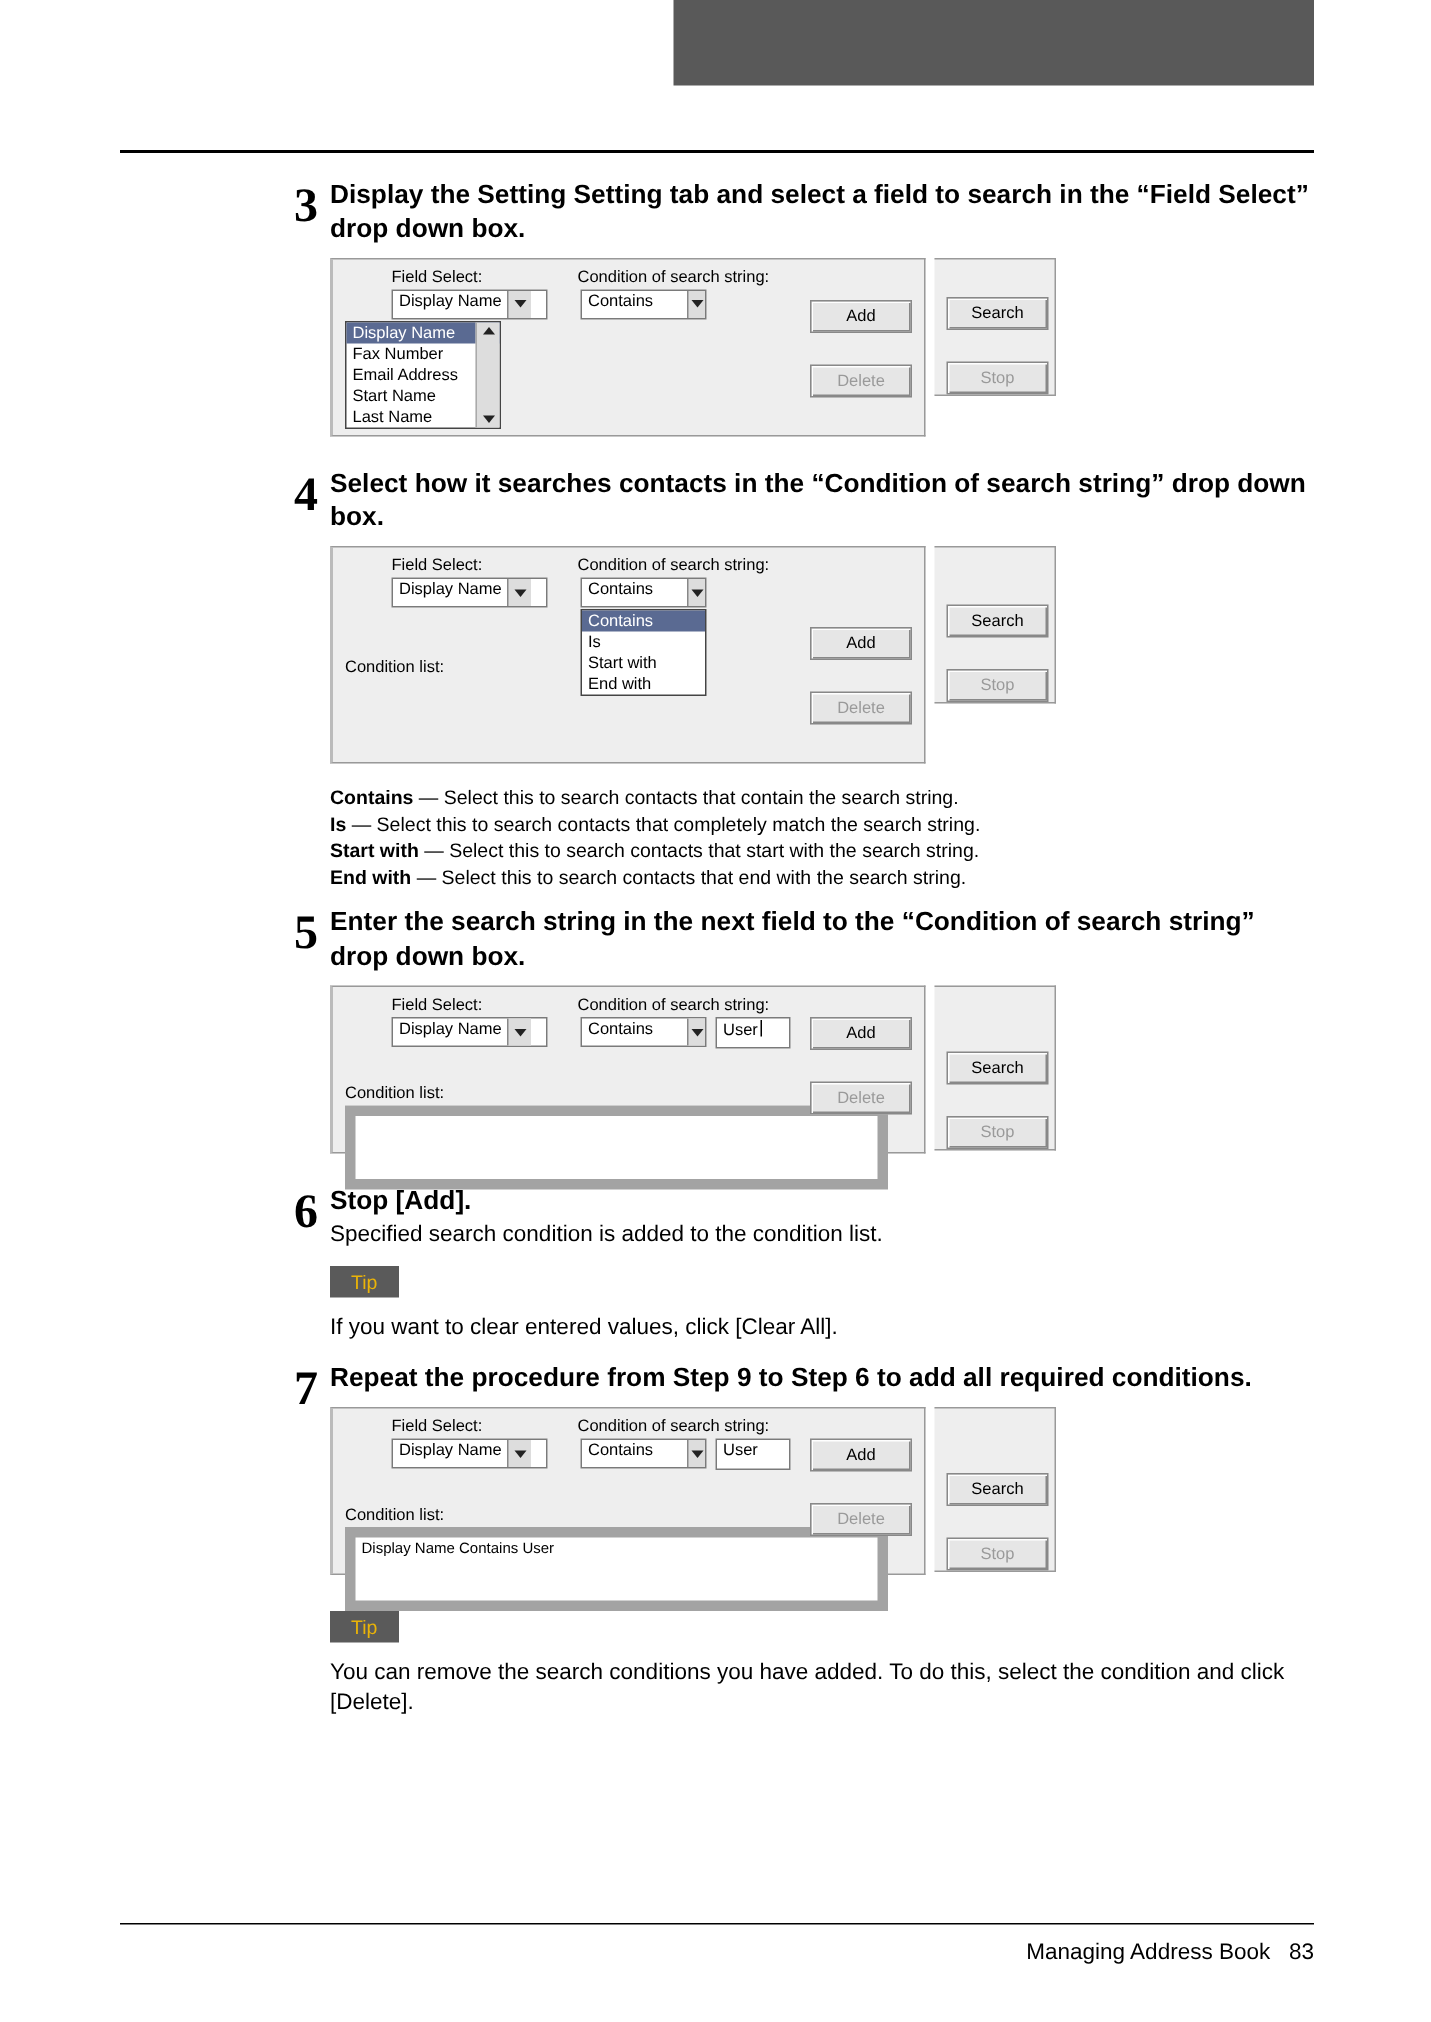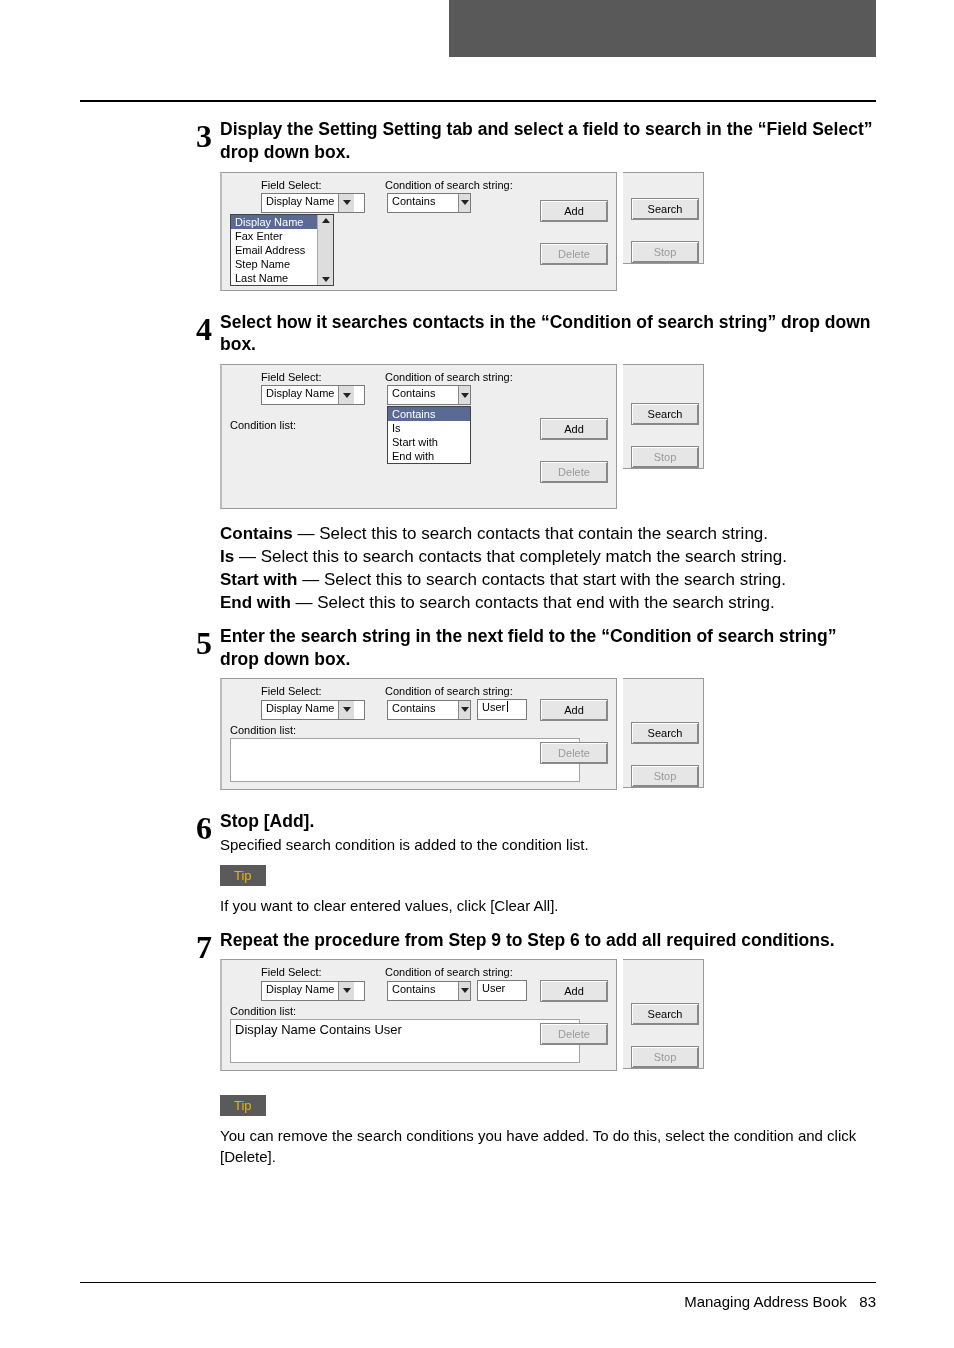--- a/index.html
+++ b/index.html
@@ -10,40 +10,40 @@
   }
   .page { position: relative; width: 954px; height: 1348px; }
   .gray-banner { position: absolute; top: 0; left: 449px; width: 427px; height: 57px; background: #595959; }
   .hr-top { position: absolute; top: 100px; left: 80px; width: 796px; border-top: 2.5px solid #000; }
   .content { position: absolute; top: 118px; left: 176px; width: 698px; }
   .step { display: flex; align-items: flex-start; margin-bottom: 6px; }
   .step-num { font-family: "Times New Roman", serif; font-size: 32px; font-weight: bold; line-height: 1; min-width: 36px; text-align: right; padding-right: 8px; margin-top: 2px; }
   .step-body { flex: 1; }
   .step-title { font-weight: bold; font-size: 17.5px; line-height: 1.3; }
   .step-desc { font-size: 15px; line-height: 1.35; margin-top: 2px; }
-  .def-line { font-size: 17px; line-height: 1.35; }
+  .def-line { font-size: 13px; line-height: 1.35; }
   .figure { margin: 8px 0 14px 0; display: flex; align-items: flex-start; }
   .panel { background: #eee; border: 1px solid #999; border-left: 2px solid #bbb; padding: 6px 6px 4px 8px; font-family: "MS Sans Serif", Tahoma, sans-serif; font-size: 11px; color: #000; width: 380px; position: relative; }
   .panel-right { background: #eee; border: 1px solid #999; border-left: none; padding: 6px 8px 2px 8px; font-family: "MS Sans Serif", Tahoma, sans-serif; font-size: 11px; width: 64px; margin-left: 6px; }
   .row { display: flex; align-items: center; padding-left: 31px; }
   .lbl { width: 118px; }
   .combo { display: inline-flex; align-items: stretch; height: 18px; border: 1px solid #7a7a7a; background: #fff; }
   .combo-text { padding: 1px 4px 0; min-width: 62px; font-size: 11px; white-space: nowrap; }
   .combo-btn { width: 15px; background: #ddd; display: flex; align-items: center; justify-content: center; border-left: 1px solid #888; }
   .tri-down { width: 0; height: 0; border-left: 4px solid transparent; border-right: 4px solid transparent; border-top: 5px solid #222; }
   .tri-up { width: 0; height: 0; border-left: 4px solid transparent; border-right: 4px solid transparent; border-bottom: 5px solid #222; }
   .listbox { border: 1px solid #444; background: #fff; width: 102px; margin-top: 1px; position: relative; }
   .listbox-item { padding: 1px 4px; font-size: 11px; white-space: nowrap; }
   .listbox-item.sel { background: #5a6a92; color: #fff; }
   .scroll { position: absolute; right: 0; top: 0; bottom: 0; width: 15px; background: #ddd; border-left: 1px solid #aaa; display: flex; flex-direction: column; justify-content: space-between; align-items: center; }
   .btn { width: 66px; height: 20px; margin: 21px 0; font-size: 11px; display: flex; align-items: center; justify-content: center; border: 1px solid #888; background: #e6e6e6; box-shadow: inset 1px 1px 0 #fff, inset -1px -1px 0 #888; }
   .btn.disabled { color: #9a9a9a; }
   .btn-col { position: absolute; right: 8px; bottom: 4px; }
-  .clist-lbl { margin-top: 4px; }
-  .clist { border: 1px solid #a3a3a3; background: #fff; height: 46px; width: 340px; margin-top: 2px; padding: 2px 4px; font-size: 13px; }
+  .clist-lbl { margin-top: 24px; }
+  .clist { border: 7px solid #a3a3a3; background: #fff; height: 46px; width: 340px; margin-top: 2px; padding: 2px 4px; font-size: 10px; }
   .input { border: 1px solid #7a7a7a; background: #fff; height: 18px; padding: 1px 4px 0; font-size: 11px; min-width: 40px; display: inline-block; }
   .caret::after { content: ""; display: inline-block; width: 1px; height: 11px; background: #000; margin-left: 2px; vertical-align: -1px; }
   .tip-box { display: inline-block; background: #5a5a5a; color: #eab308; font-size: 13px; padding: 3px 14px; margin: 10px 0 8px 0; }
   .footer { position: absolute; bottom: 38px; left: 80px; width: 796px; border-top: 1px solid #000; padding-top: 10px; font-size: 15px; text-align: right; }
 </style>
 </head>
 <body>
 
 <div class="page">
   <div class="gray-banner"></div>
@@ -72,23 +72,23 @@
               <span style="width:22px"></span>
               <div class="combo" style="width:82px;">
                 <span class="combo-text">Contains</span>
                 <span class="combo-btn">
                     <span class="tri-down"></span>
                   </span>
               </div>
             </div>
             <div class="listbox">
               <div class="listbox-item sel">Display Name</div>
-              <div class="listbox-item">Fax Enter</div>
+              <div class="listbox-item">Fax Number</div>
               <div class="listbox-item">Email Address</div>
-              <div class="listbox-item">Step Name</div>
+              <div class="listbox-item">Start Name</div>
               <div class="listbox-item">Last Name</div>
               <div class="scroll">
                 <span class="tri-up" style="margin-top:3px;"></span>
                 <span class="tri-down" style="margin-bottom:3px;"></span>
               </div>
             </div>
             <div class="btn-col">
               <div class="btn">Add</div>
               <div class="btn disabled">Delete</div>
             </div>

